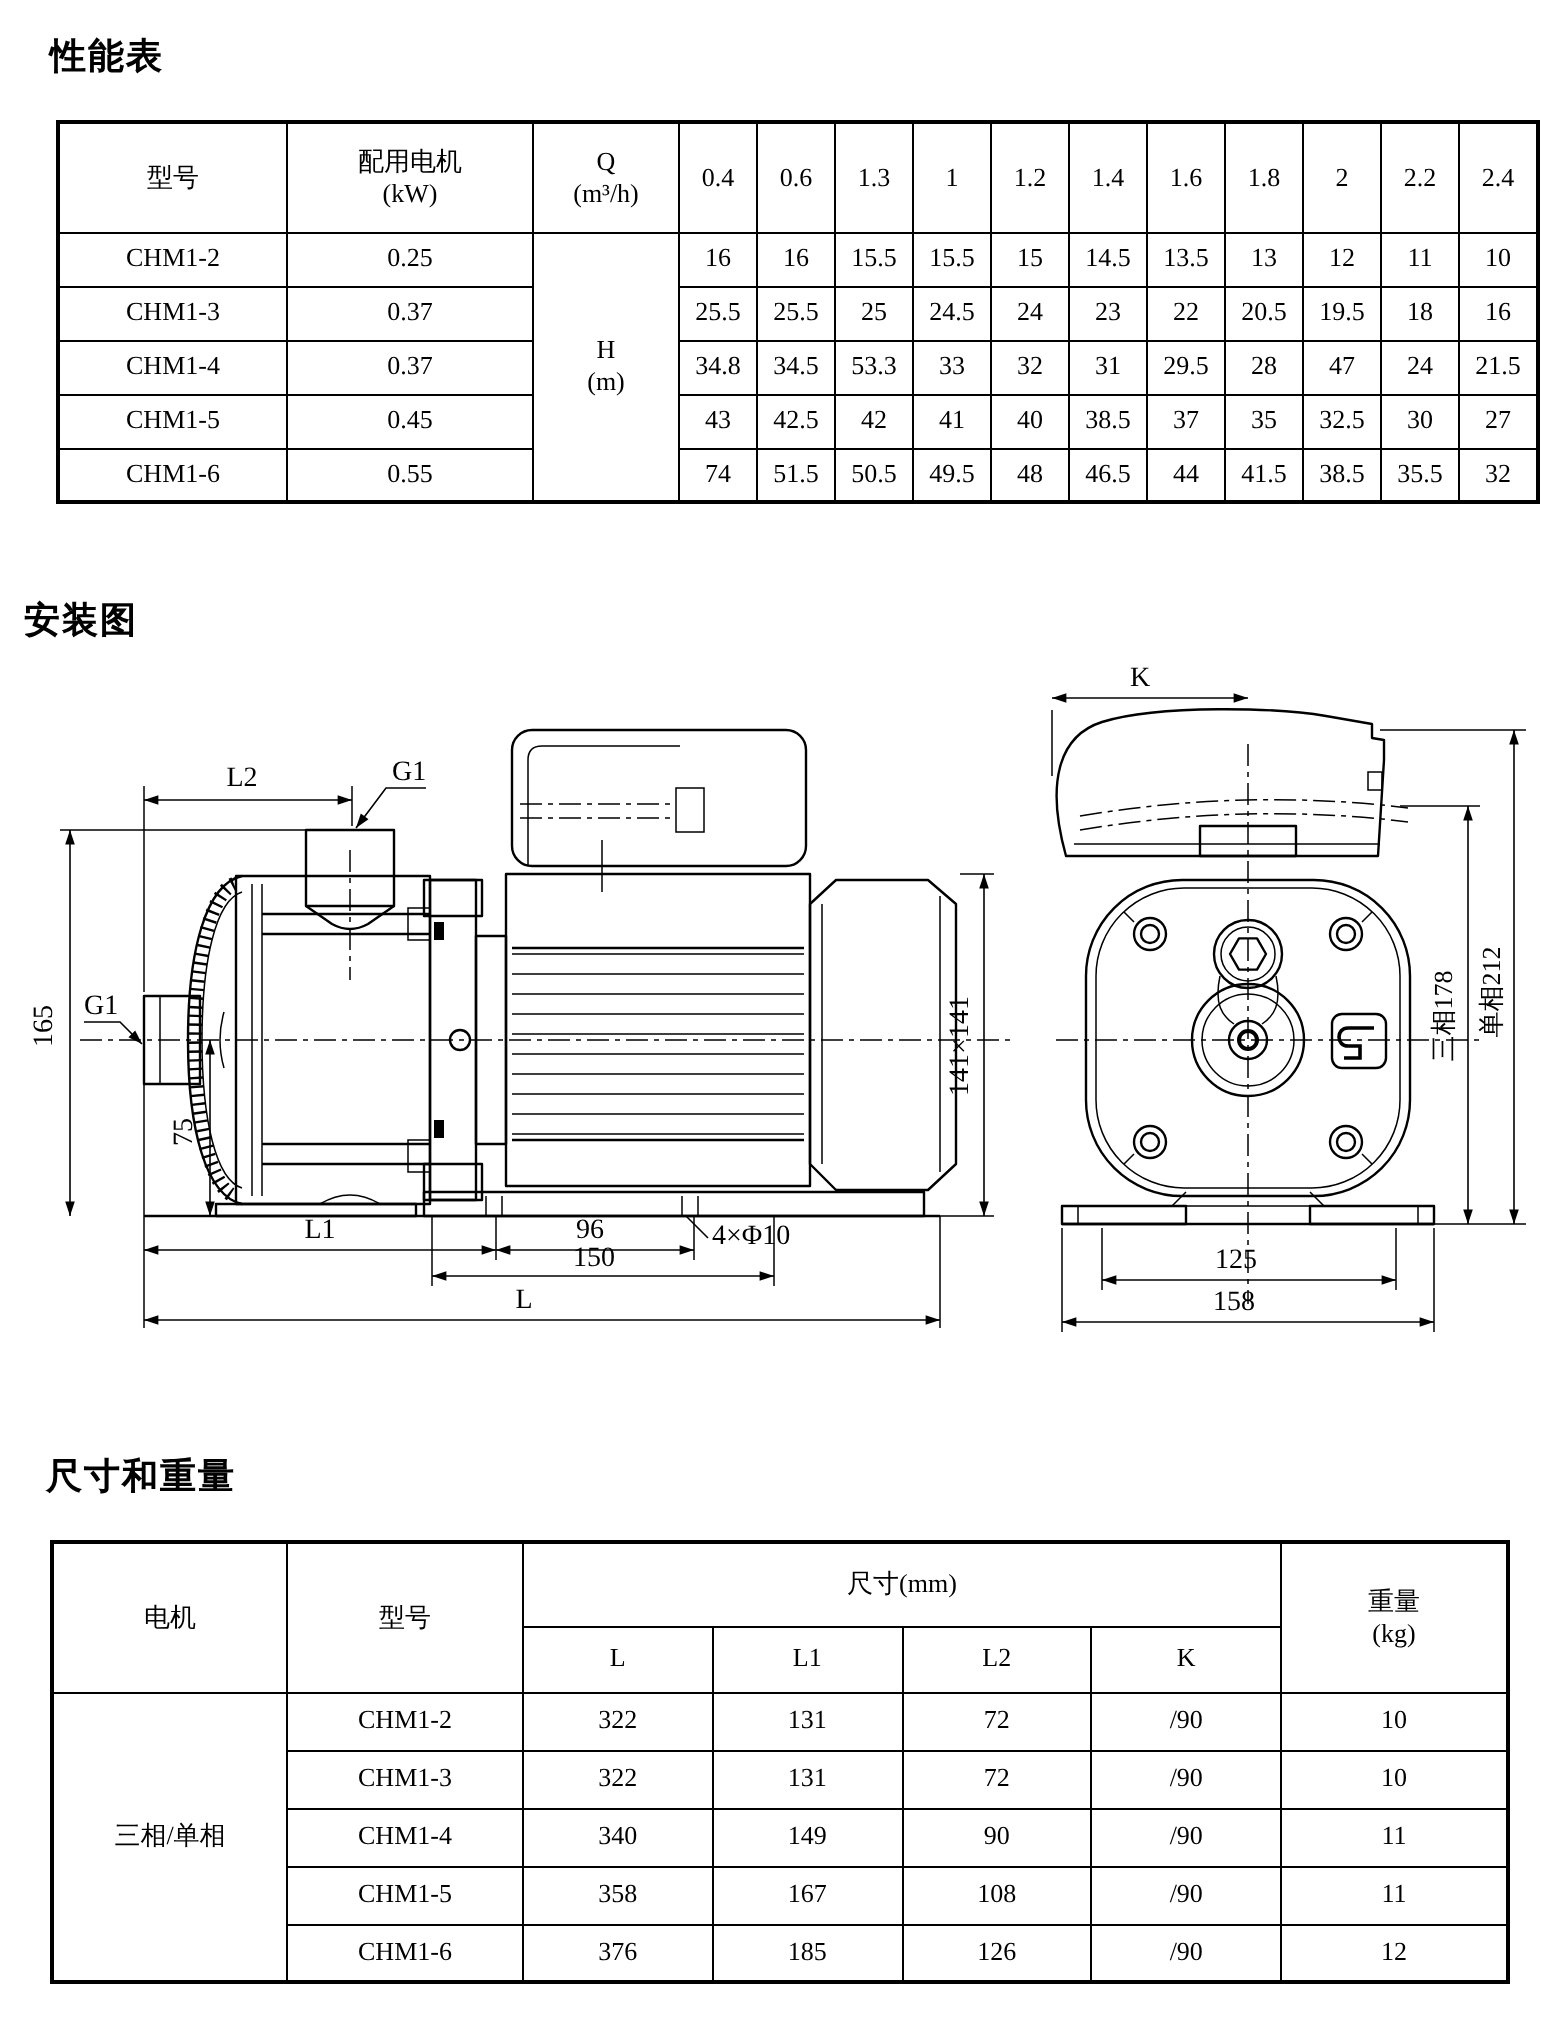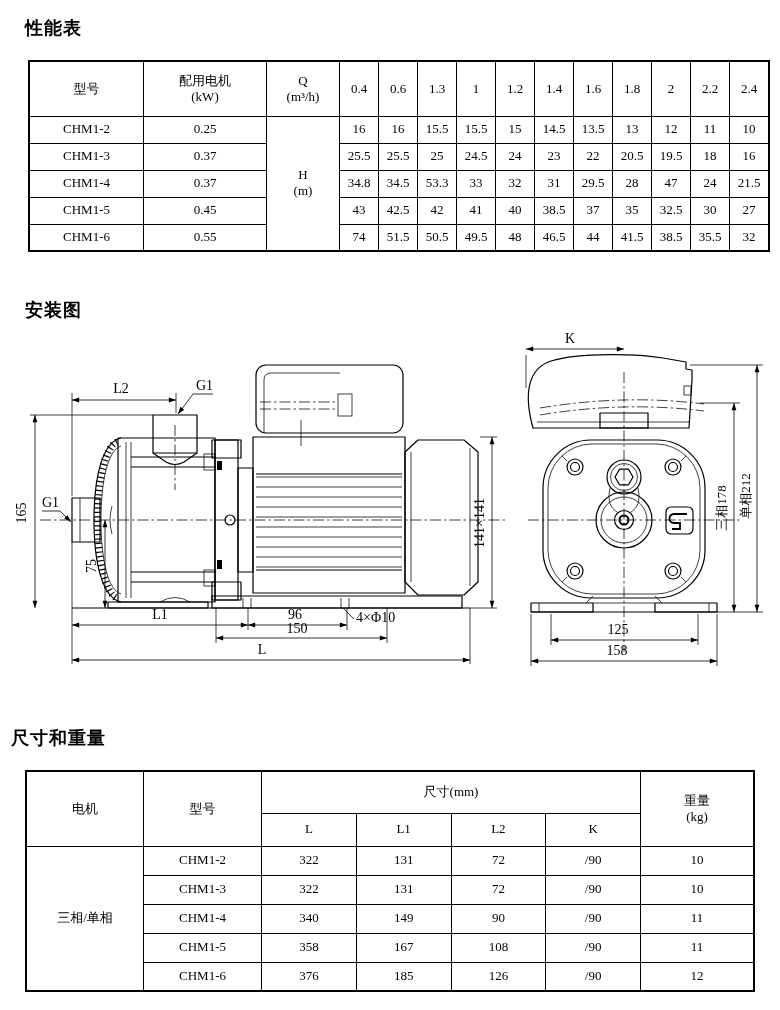--- a/index.html
+++ b/index.html
@@ -138,21 +138,21 @@
           <td class="c-flow">46.5</td>
           <td class="c-flow">44</td>
           <td class="c-flow">41.5</td>
           <td class="c-flow">38.5</td>
           <td class="c-flow">35.5</td>
           <td class="c-flow">32</td>
         </tr>
       </tbody>
   </table>
 
-  <div class="title" style="left:25px;top:298px">安装图</div>
+  <div class="title" style="left:12px;top:298px">安装图</div>
 
   <svg id="drawing" width="780" height="350" viewBox="0 0 780 350">
     <defs>
       <marker id="ar" viewBox="0 0 10 8" refX="9.5" refY="4" markerWidth="10" markerHeight="8" orient="auto-start-reverse">
           <path d="M0.5,1 L9.5,4 L0.5,7 Z" fill="#000"></path>
         </marker>
     </defs>
 
     <g>
       <line class="cl" x1="40" y1="190" x2="505" y2="190"></line>
@@ -312,21 +312,21 @@
       <line class="t" x1="700" y1="73" x2="740" y2="73"></line>
       <line class="t" x1="690" y1="35" x2="763" y2="35"></line>
       <line class="t" x1="717" y1="282" x2="763" y2="282"></line>
       <line class="dm" x1="734" y1="73" x2="734" y2="282" marker-start="url(#ar)" marker-end="url(#ar)"></line>
       <text class="cjk" transform="rotate(-90 726 178)" x="726" y="178" text-anchor="middle">三相178</text>
       <line class="dm" x1="757" y1="35" x2="757" y2="282" marker-start="url(#ar)" marker-end="url(#ar)"></line>
       <text class="cjk" transform="rotate(-90 750 166)" x="750" y="166" text-anchor="middle">单相212</text>
     </g>
   </svg>
 
-  <div class="title" style="left:11px;top:726px">尺寸和重量</div>
+  <div class="title" style="left:23px;top:726px">尺寸和重量</div>
 
   <table id="dim-table">
     <thead>
       <tr class="r1">
         <th class="d-motor" rowspan="2">电机</th>
         <th class="d-model" rowspan="2">型号</th>
         <th colspan="4">尺寸(mm)</th>
         <th class="d-w" rowspan="2">
           <div>重量</div>
           <div>(kg)</div>

